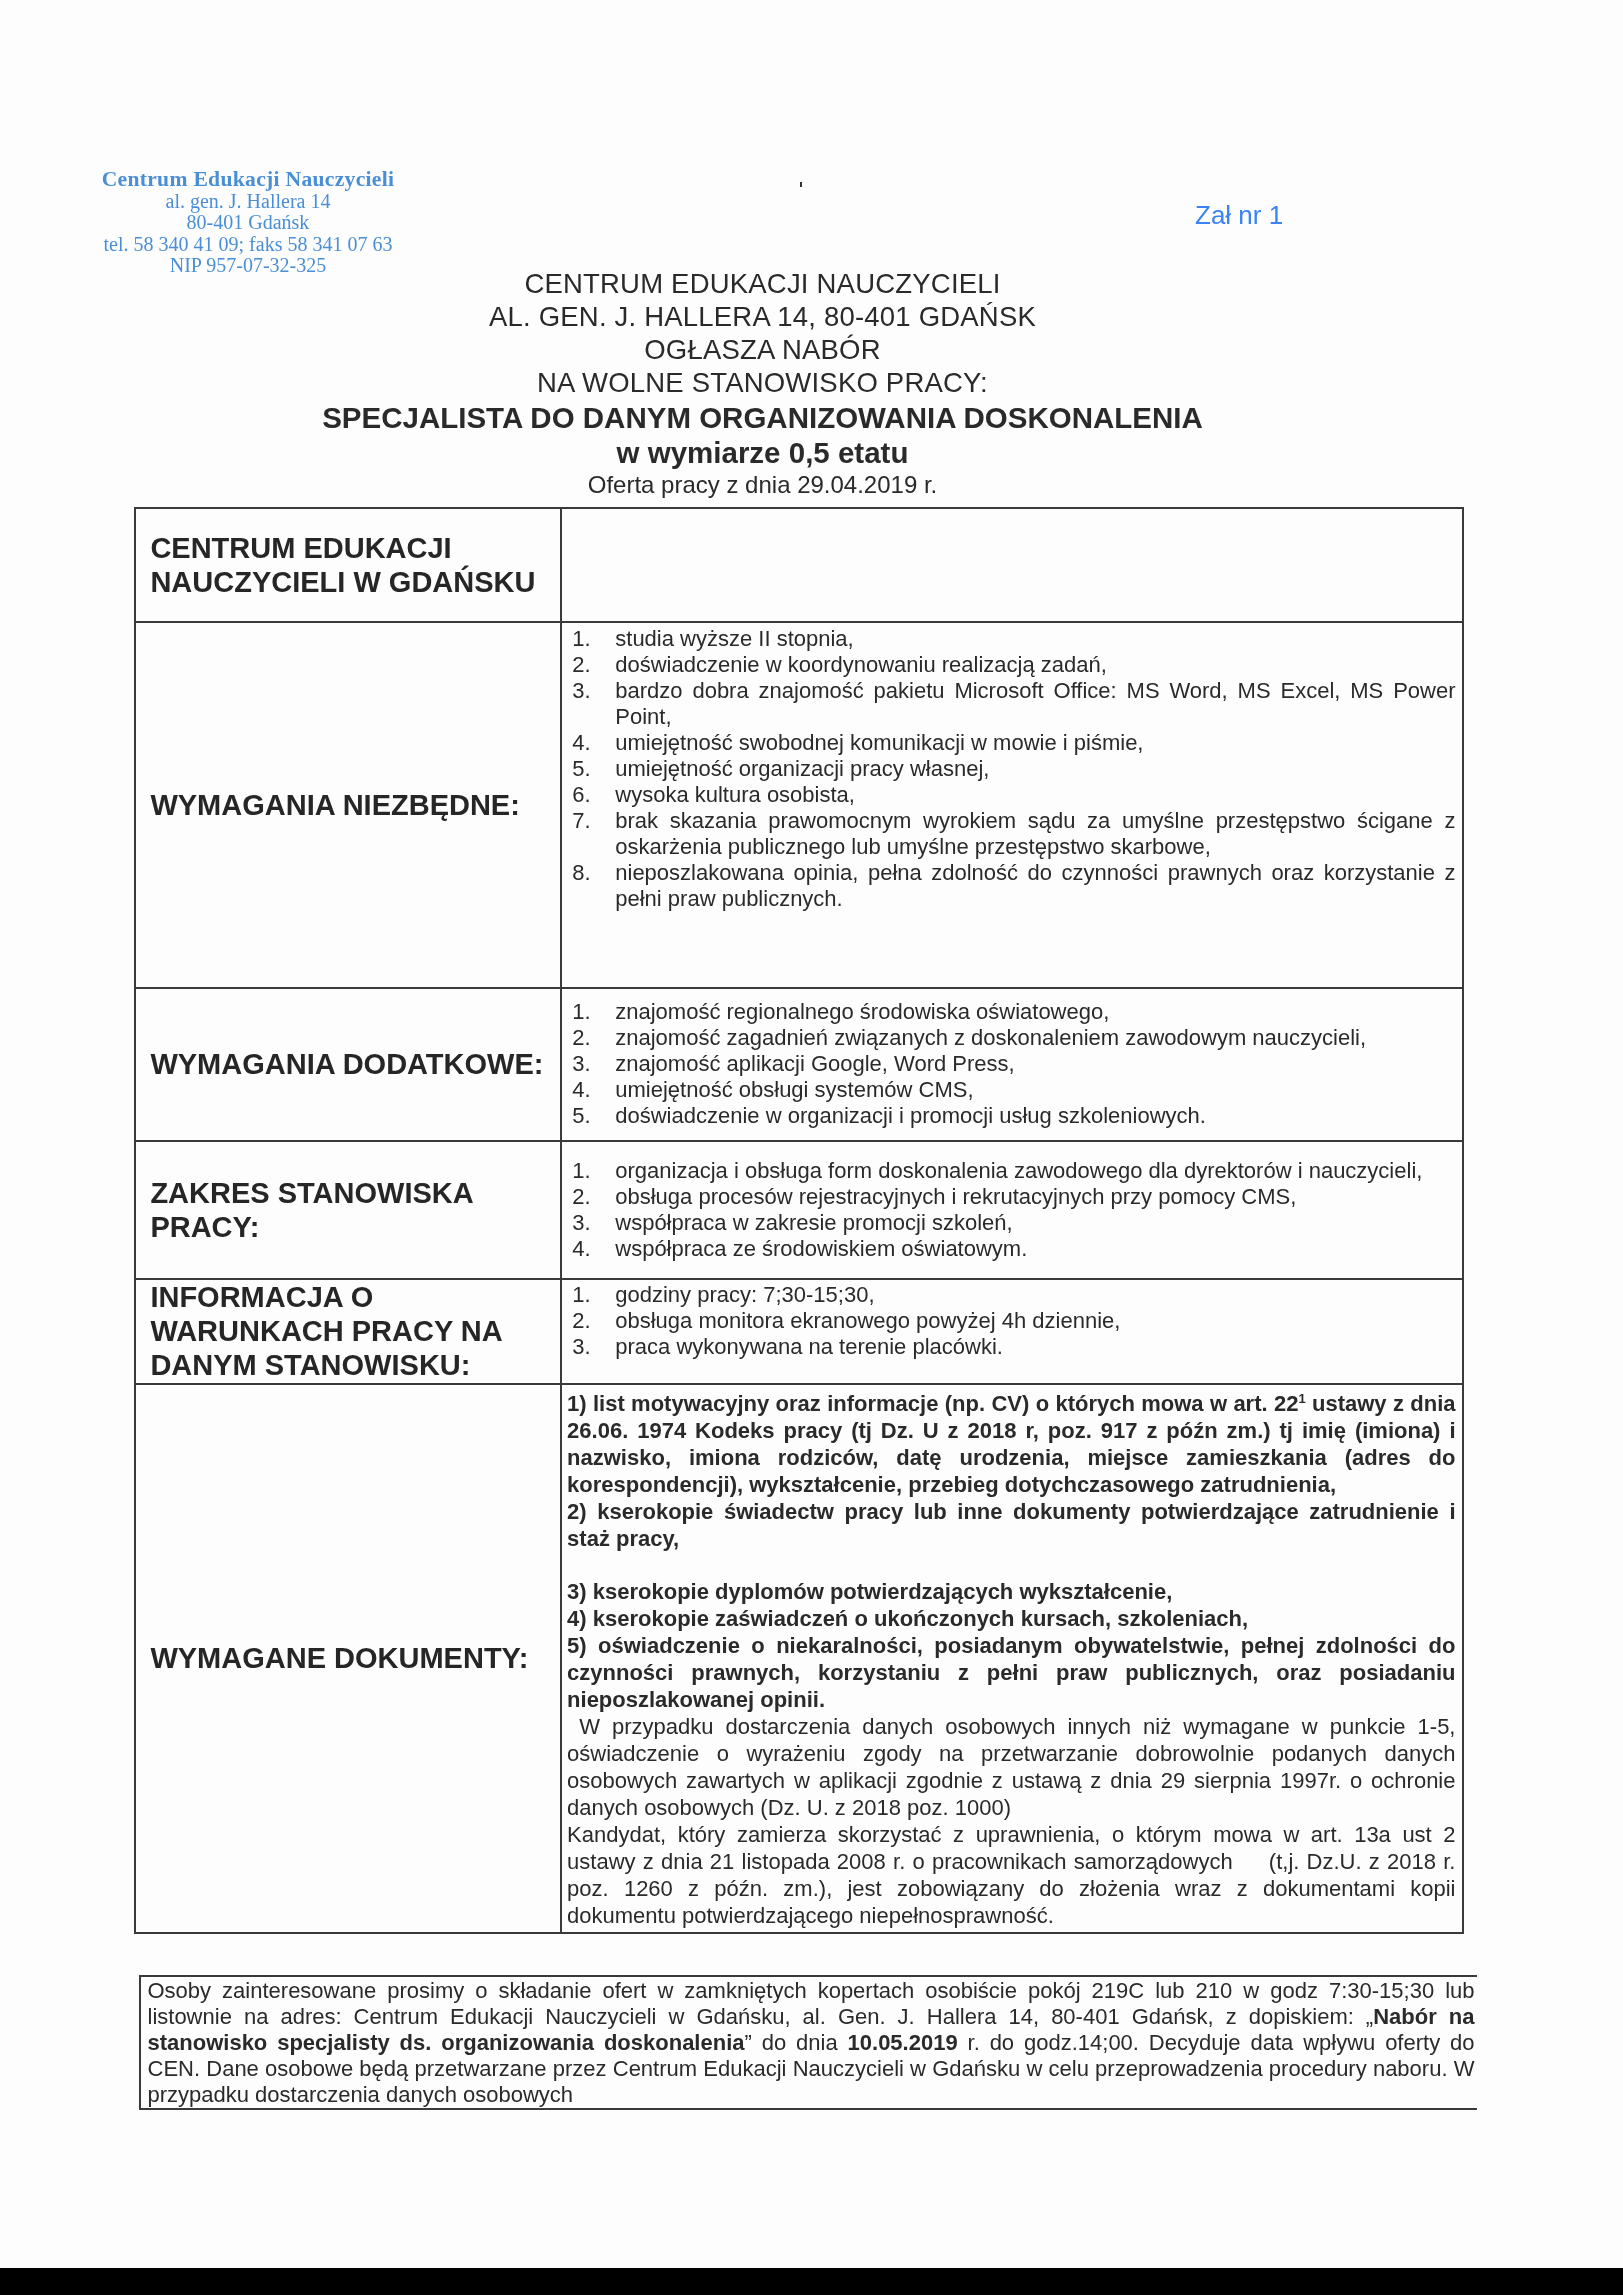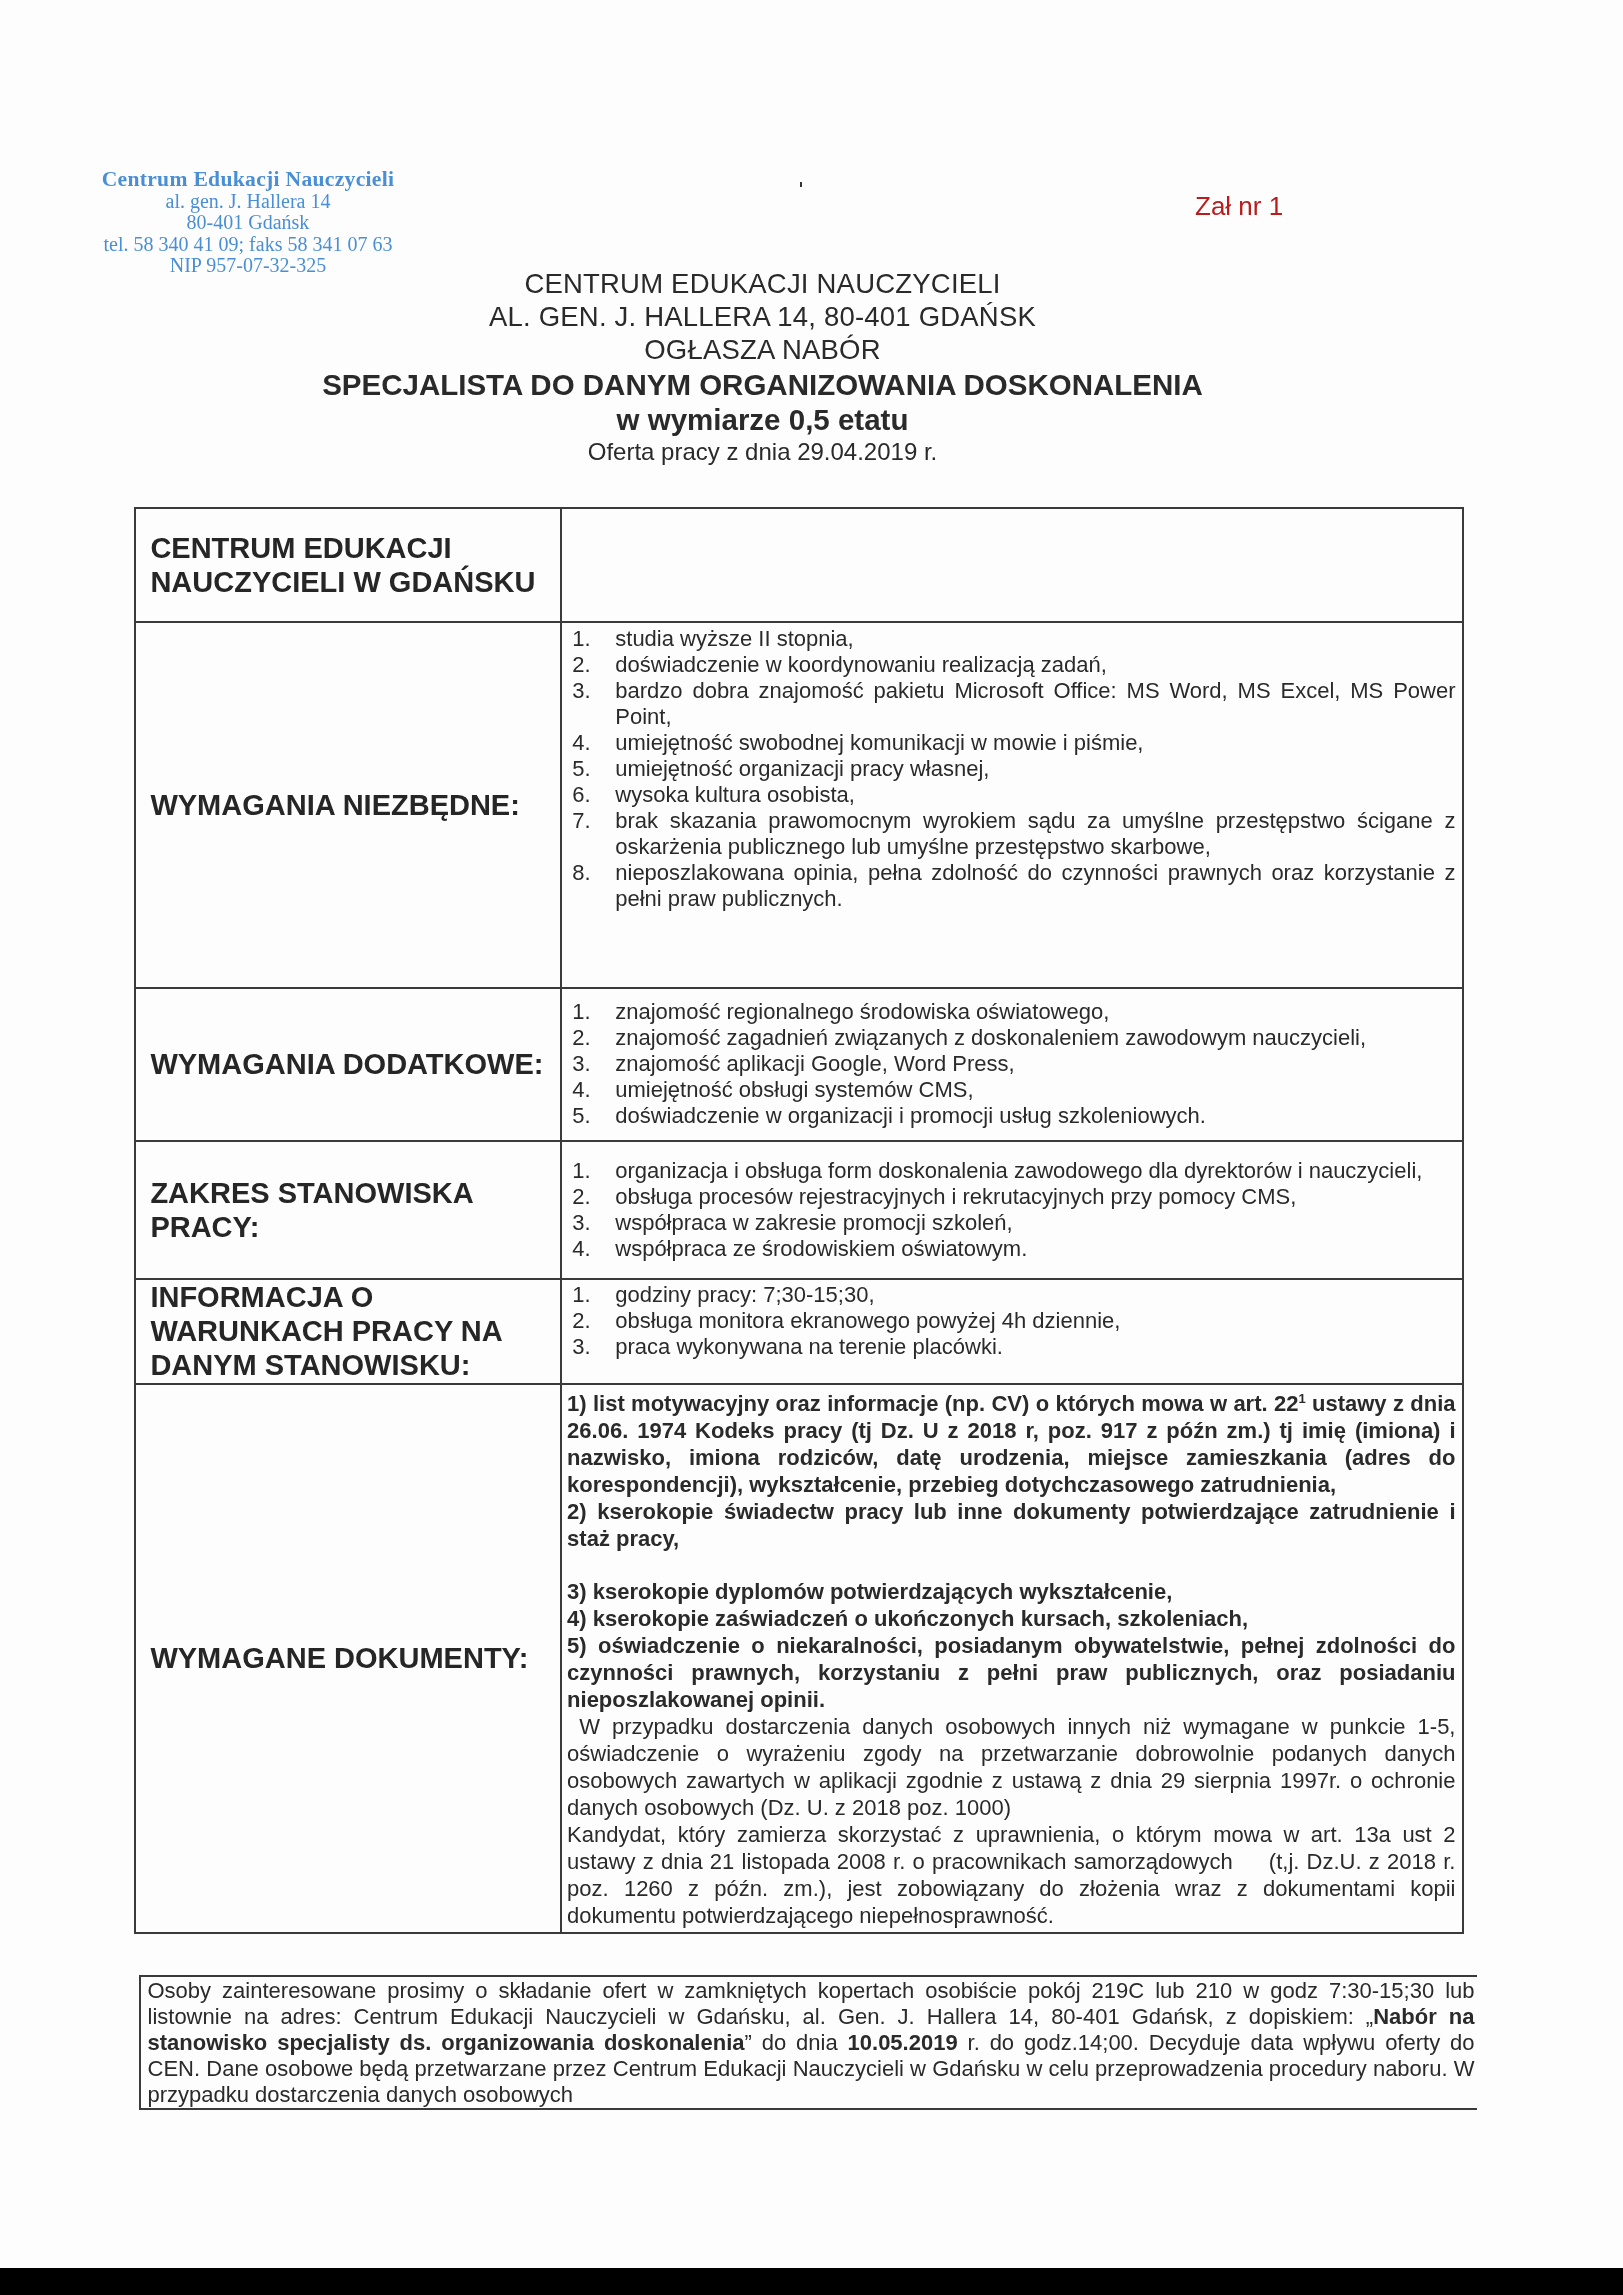--- a/index.html
+++ b/index.html
@@ -12,21 +12,21 @@
   .black-band { position: absolute; left: 0; top: 2268px; width: 1624px; height: 27.5px; background: #000; }
 
   .stamp {
     position: absolute; left: 58px; top: 169px; width: 380px;
     text-align: center; color: #4a8fd6;
     font-family: "Liberation Serif", serif;
     font-size: 20px; line-height: 21.6px;
   }
   .stamp .l1 { font-weight: bold; font-size: 21.6px; letter-spacing: 0.3px; }
 
-  .zal { position: absolute; left: 1195px; top: 191px; font-size: 26px; color: #b91c1c; }
+  .zal { position: absolute; left: 1195px; top: 200px; font-size: 26px; color: #3b82f6; }
   .dot { position: absolute; left: 800px; top: 182px; width: 2px; height: 4.6px; background:#333; }
 
   .header { position: absolute; left: 216px; top: 267px; width: 1093px; text-align: center; }
   .header .h { font-size: 27.5px; line-height: 33px; letter-spacing: 0.2px; }
   .header .title { font-size: 29.5px; font-weight: bold; line-height: 35px; margin-top: 1.3px; }
   .header .sub { font-size: 29.5px; font-weight: bold; line-height: 35px; }
   .header .date { font-size: 24px; line-height: 29px; text-align: center; }
 
   table.main {
     position: absolute; left: 134px; top: 507px; width: 1330px;
@@ -72,20 +72,21 @@
   <div>NIP 957-07-32-325</div>
 </div>
 
 <div class="dot"></div>
 <div class="zal">Zał nr 1</div>
 
 <div class="header">
   <div class="h">CENTRUM EDUKACJI NAUCZYCIELI</div>
   <div class="h">AL. GEN. J. HALLERA 14, 80-401 GDAŃSK</div>
   <div class="h">OGŁASZA NABÓR</div>
+  <div class="h">NA WOLNE STANOWISKO PRACY:</div>
   <div class="title">SPECJALISTA DO DANYM ORGANIZOWANIA DOSKONALENIA</div>
   <div class="sub">w wymiarze 0,5 etatu</div>
   <div class="date">Oferta pracy z dnia 29.04.2019 r.</div>
 </div>
 
 <table class="main">
   <tbody>
       <tr class="row-cen">
     <td class="label">CENTRUM EDUKACJI NAUCZYCIELI W GDAŃSKU</td>
     <td class="content"></td>

